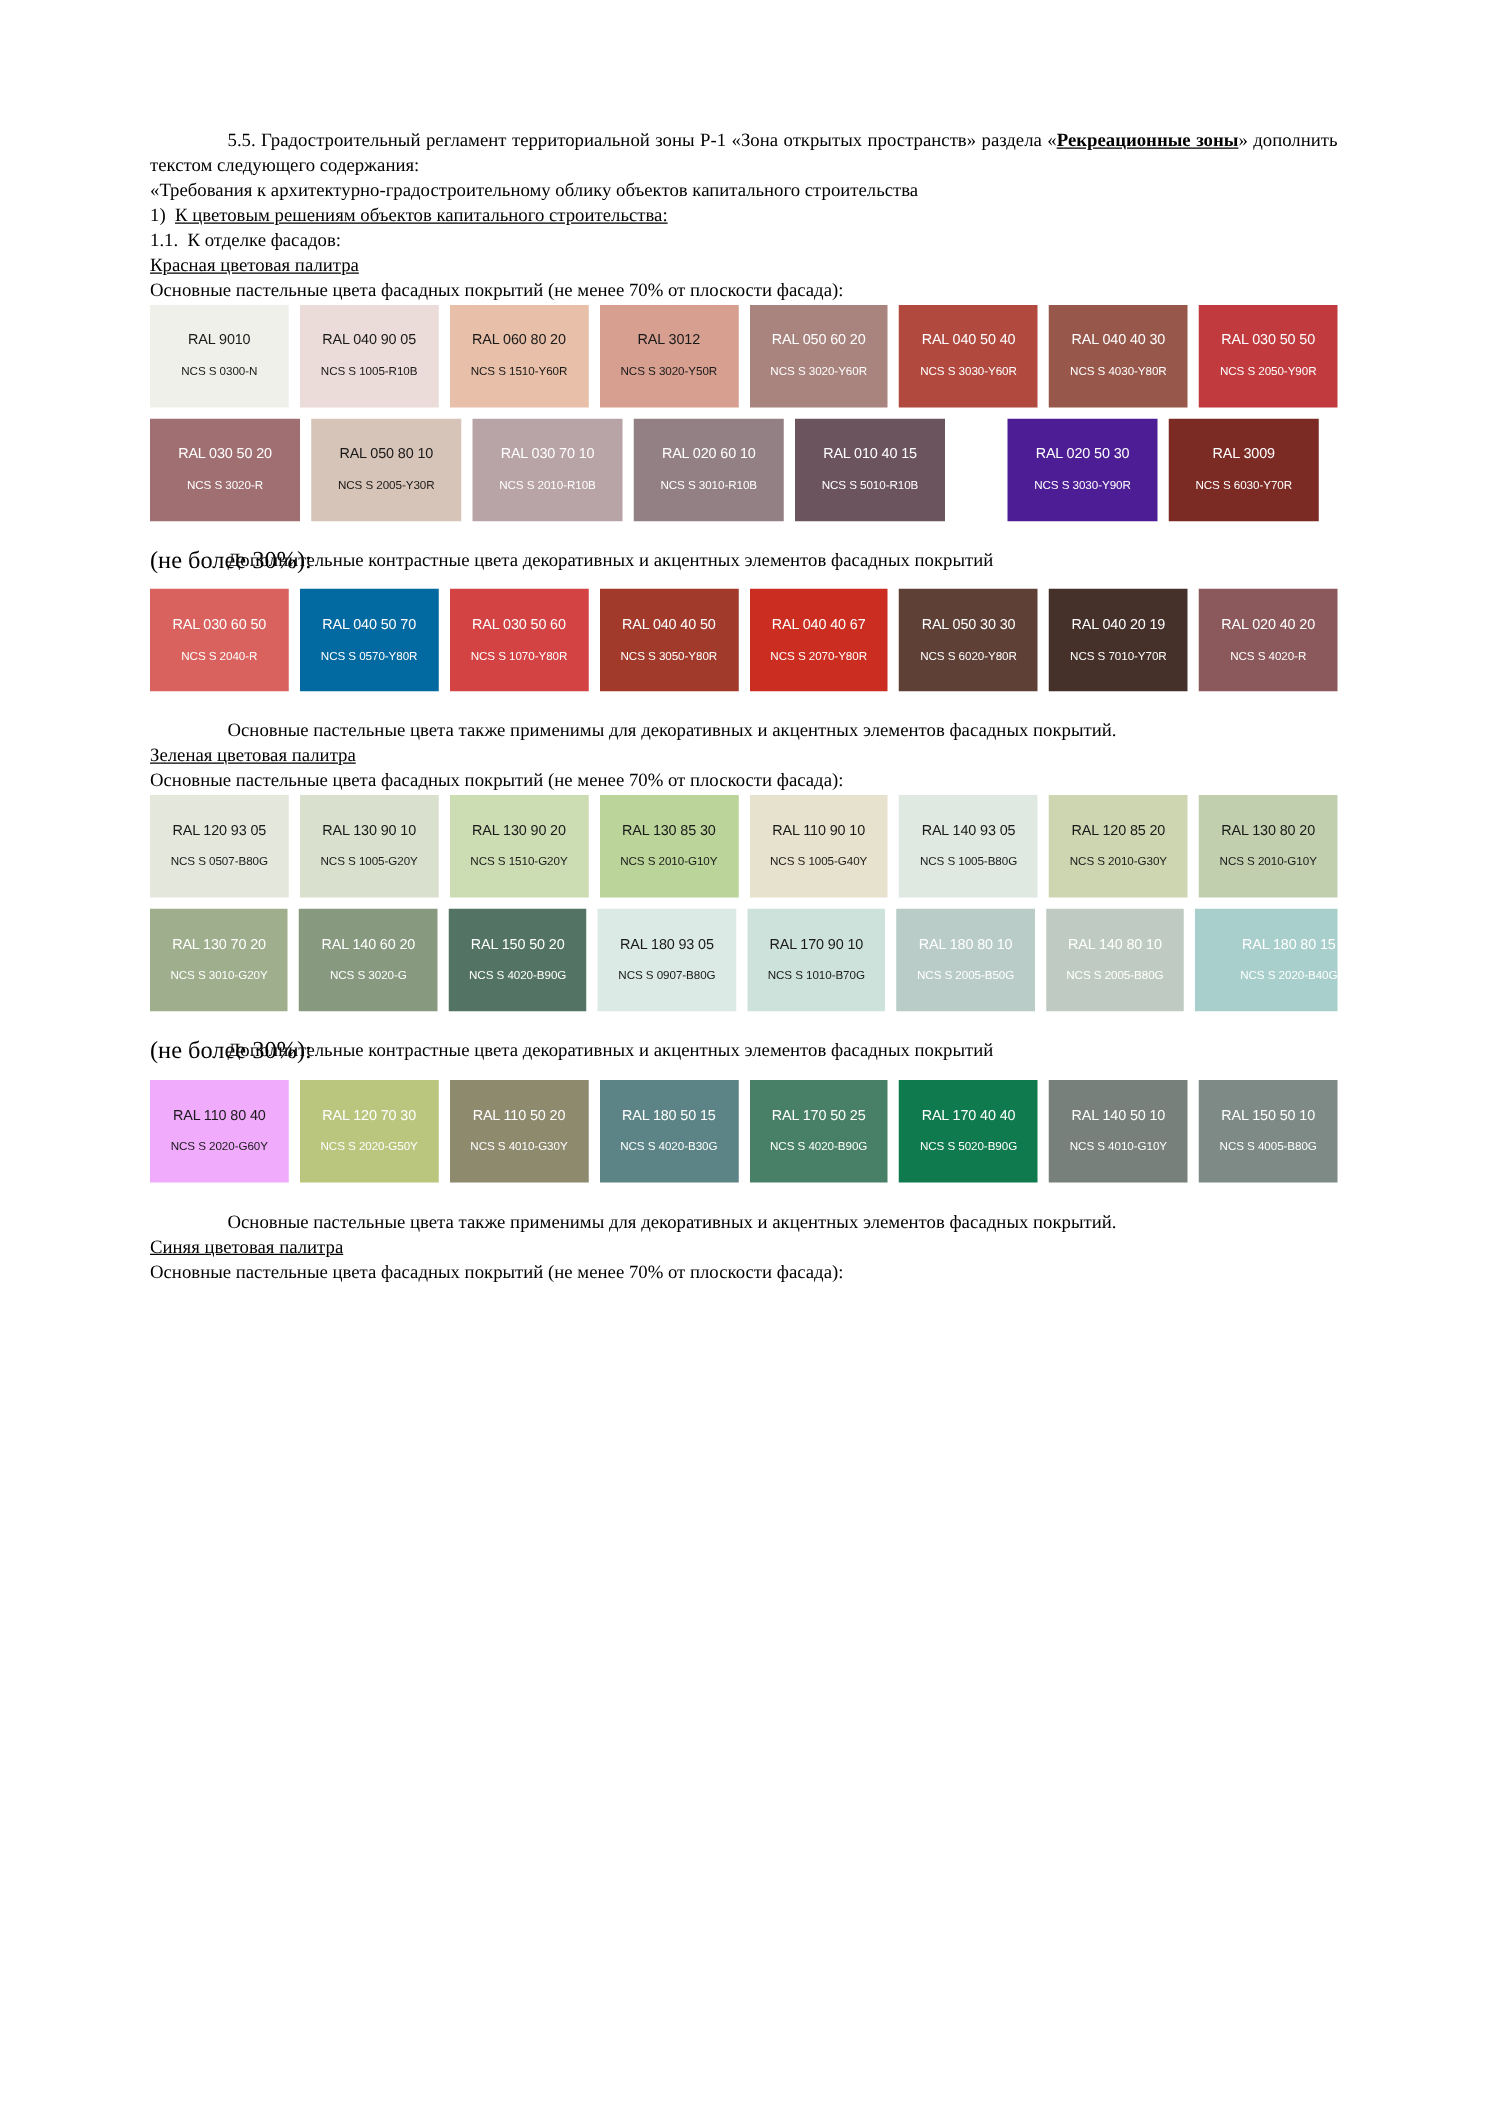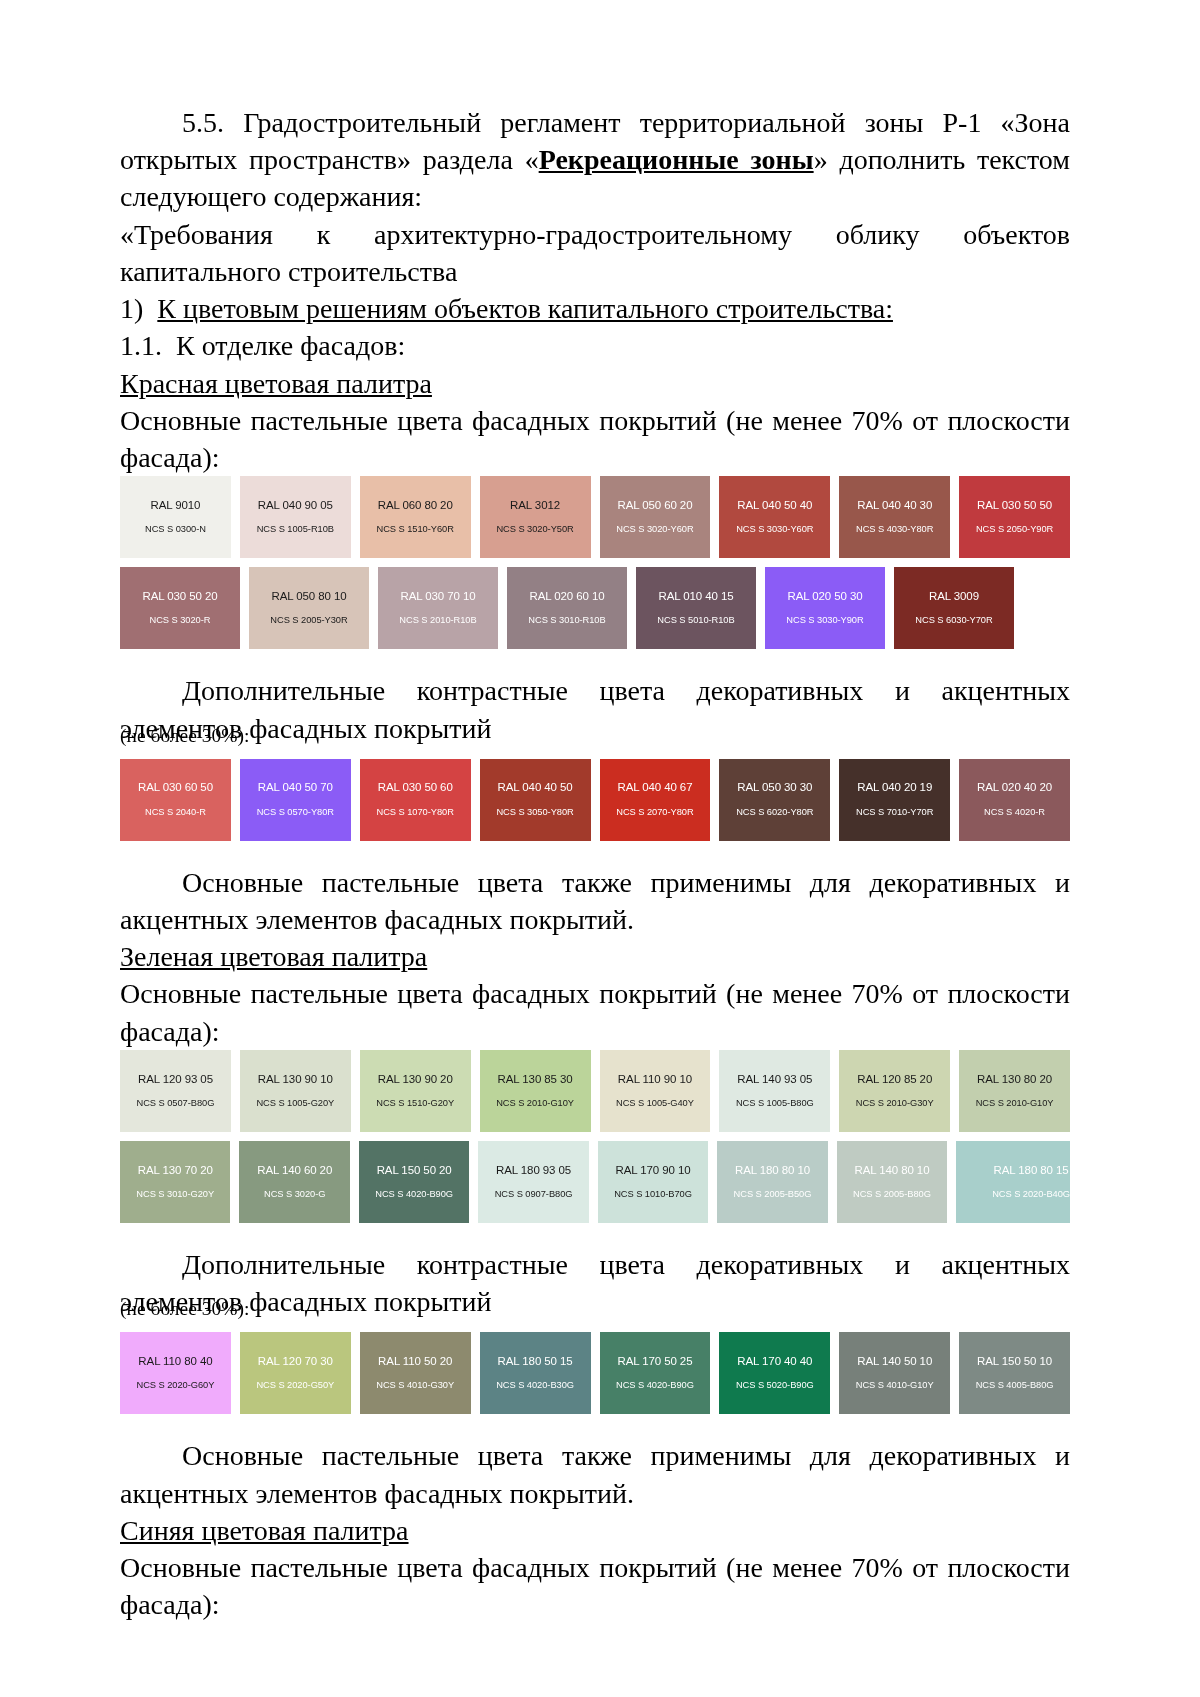--- a/index.html
+++ b/index.html
@@ -27,21 +27,21 @@
   .content {
     position: absolute;
     left: 120px;
     top: 104px;
     width: 950px;
   }
 
   
   p.para {
     margin: 0;
-    font-size: 28px;
+    font-size: 15px;
     line-height: 1.33;
     text-align: justify;
     text-justify: inter-word;
   }
   .indent {
     text-indent: 62px;
   }
   .u { text-decoration: underline; }
   .b-u { font-weight: bold; text-decoration: underline; }
 
@@ -181,21 +181,21 @@
           <span class="ncs">NCS S 2010-R10B</span>
         </div>
         <div class="swatch dark" style="background-color: rgb(147, 128, 133);">
           <span class="ral">RAL 020 60 10</span>
           <span class="ncs">NCS S 3010-R10B</span>
         </div>
         <div class="swatch dark" style="background-color: rgb(108, 84, 95);">
           <span class="ral">RAL 010 40 15</span>
           <span class="ncs">NCS S 5010-R10B</span>
         </div>
-        <div class="swatch dark" style="background-color: #8b5cf6;">
+        <div class="swatch dark" style="background-color: #4c1d95; margin-left: 41px;">
           <span class="ral">RAL 020 50 30</span>
           <span class="ncs">NCS S 3030-Y90R</span>
         </div>
         <div class="swatch dark" style="background-color: rgb(124, 42, 36);">
           <span class="ral">RAL 3009</span>
           <span class="ncs">NCS S 6030-Y70R</span>
         </div>
       </div>
     </div>
 
@@ -203,21 +203,21 @@
 
     <p class="para full-caption"><span>Дополнительные контрастные цвета декоративных и акцентных элементов фасадных покрытий</span></p>
     <p class="para" style="font-size:19.5px;margin-bottom:10px;margin-top:-24px;">(не более 30%):</p>
 
     <div>
       <div class="swatch-row">
         <div class="swatch dark" style="background-color: rgb(217, 98, 95);">
           <span class="ral">RAL 030 60 50</span>
           <span class="ncs">NCS S 2040-R</span>
         </div>
-        <div class="swatch dark" style="background-color: #8b5cf6; text-align: right;">
+        <div class="swatch dark" style="background-color: #0369a1; text-align: right;">
           <span class="ral">RAL 040 50 70</span>
           <span class="ncs">NCS S 0570-Y80R</span>
         </div>
         <div class="swatch dark" style="background-color: rgb(212, 67, 67);">
           <span class="ral">RAL 030 50 60</span>
           <span class="ncs">NCS S 1070-Y80R</span>
         </div>
         <div class="swatch dark" style="background-color: rgb(162, 58, 43);">
           <span class="ral">RAL 040 40 50</span>
           <span class="ncs">NCS S 3050-Y80R</span>

